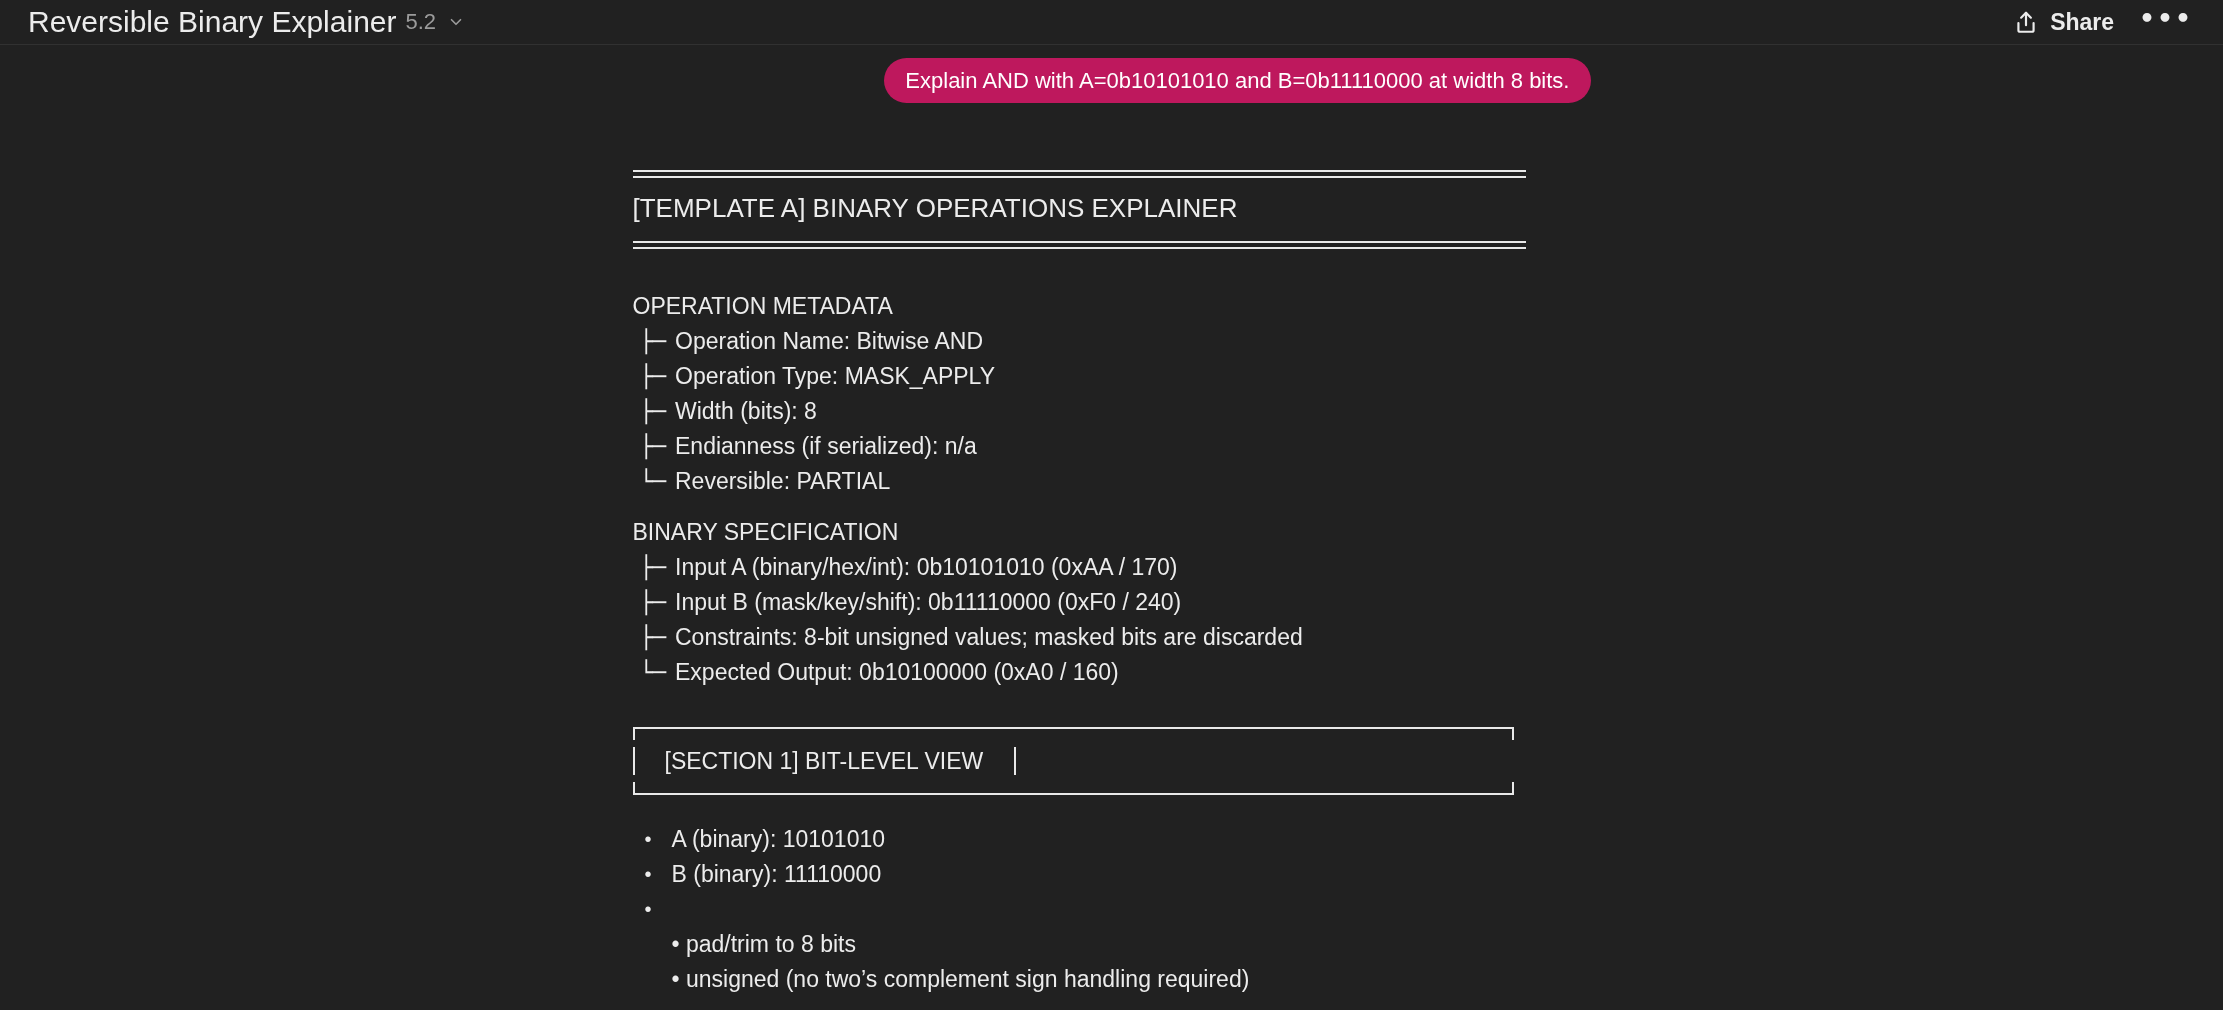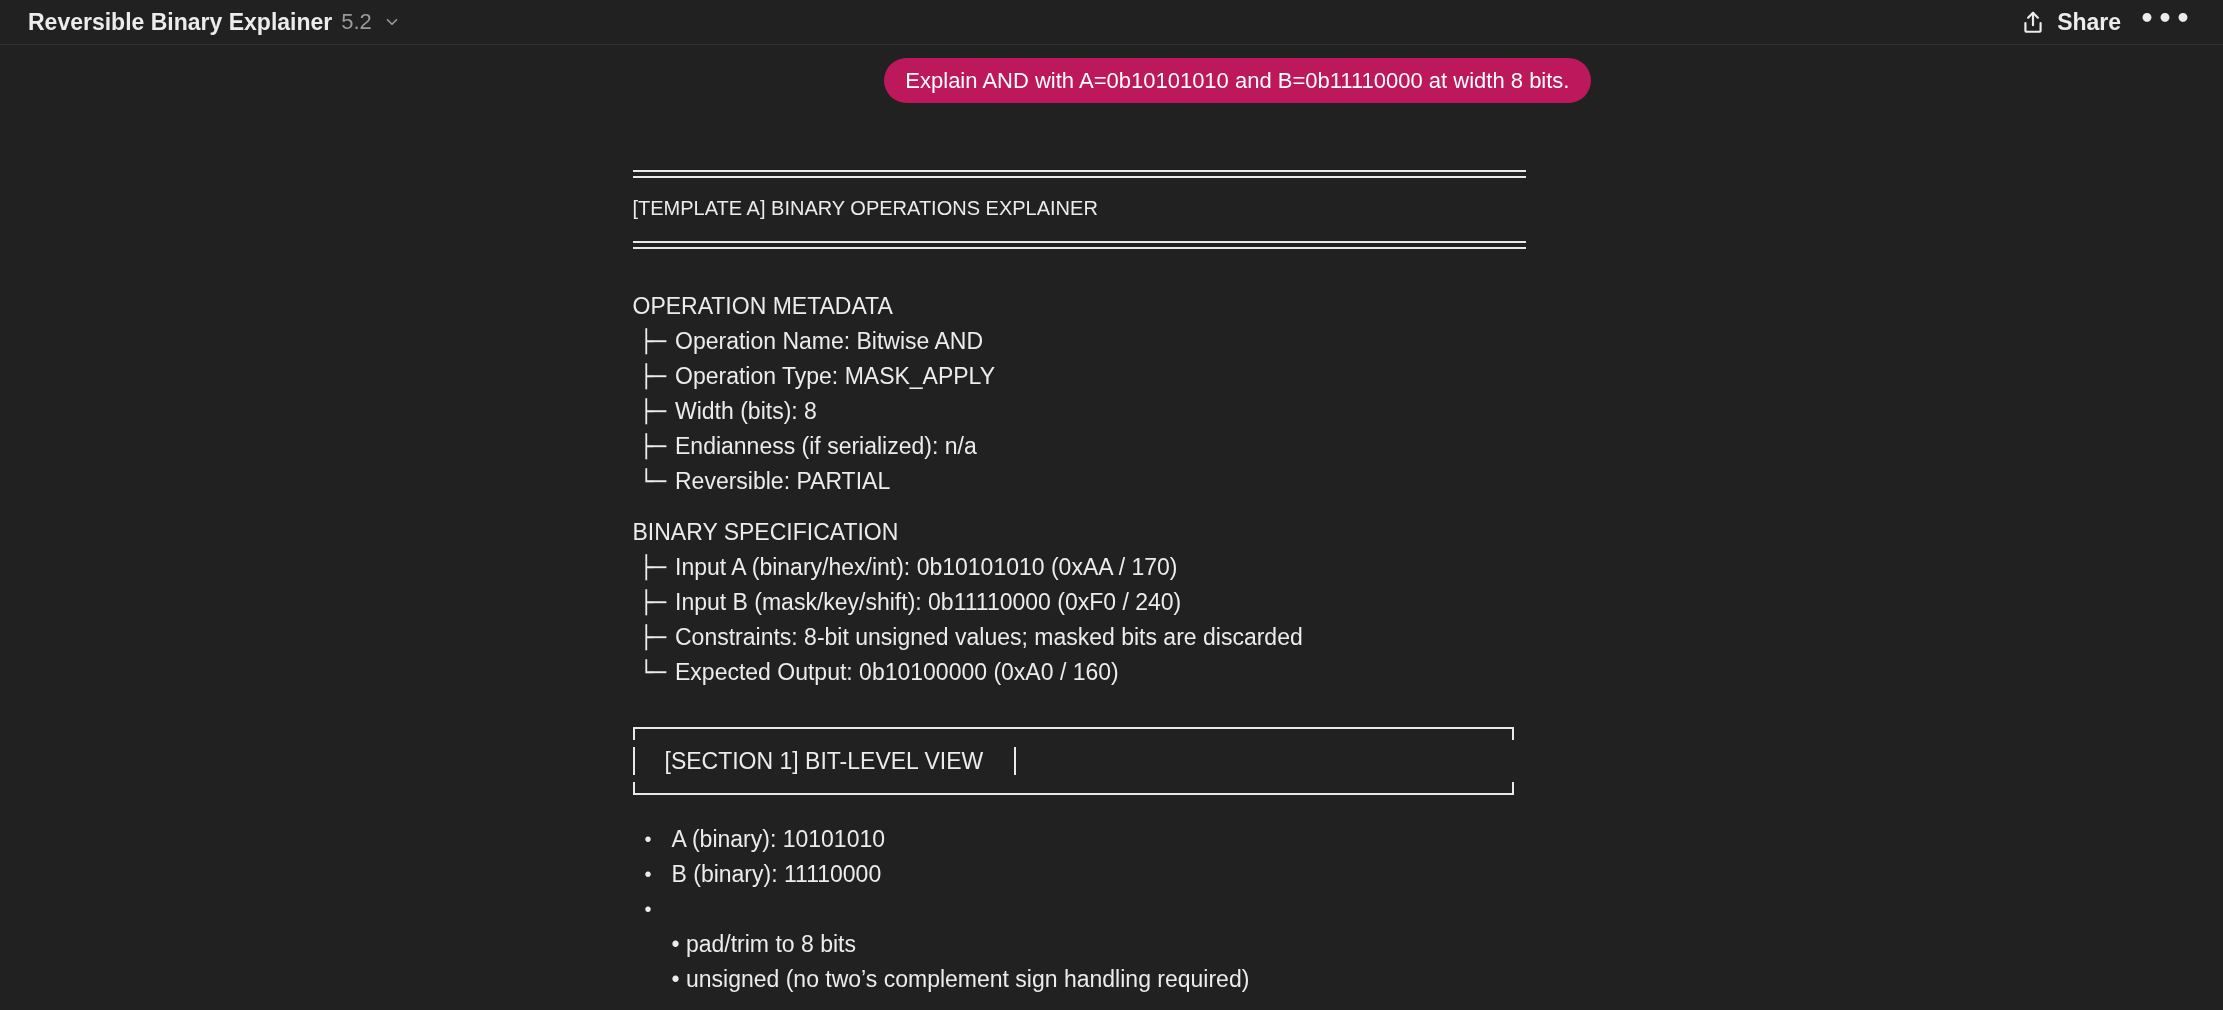--- a/index.html
+++ b/index.html
@@ -20,24 +20,24 @@
     justify-content:space-between;
     padding:0 30px 0 28px;
     border-bottom:1px solid #313131;
   }
   .title-group {
     display:flex;
     align-items:center;
     gap:9px;
     cursor:pointer;
   }
-  .app-title { font-weight:bold; font-size:23px; color:#ececec; }
+  .app-title { font-weight:normal; font-size:30px; color:#ececec; }
   .app-version { font-size:22px; color:#9b9b9b; }
   .chev { display:flex; align-items:center; margin-left:2px; }
-  .topbar-right { display:flex; align-items:center; gap:18px; }
+  .topbar-right { display:flex; align-items:center; gap:25px; }
   .share-btn {
     display:flex;
     align-items:center;
     gap:11px;
     cursor:pointer;
     font-weight:bold;
     font-size:23px;
     color:#ececec;
     background:none; border:none;
     font-family:inherit;
@@ -74,21 +74,21 @@
     width:893px;
     height:8px;
     border-top:2px solid #e9e9e9;
     border-bottom:2px solid #e9e9e9;
     margin-top:67px;
   }
   .dbl-rule.second { margin-top:19px; }
 
   .template-title {
     margin-top:16px;
-    font-size:20px;
+    font-size:26px;
     line-height:28px;
     color:#ececec;
   }
 
   .meta-section { margin-top:40px; }
   .meta-section.second { margin-top:16px; }
   .section-heading { line-height:35px; }
   .tree-item {
     line-height:35px;
     padding-left:7px;

